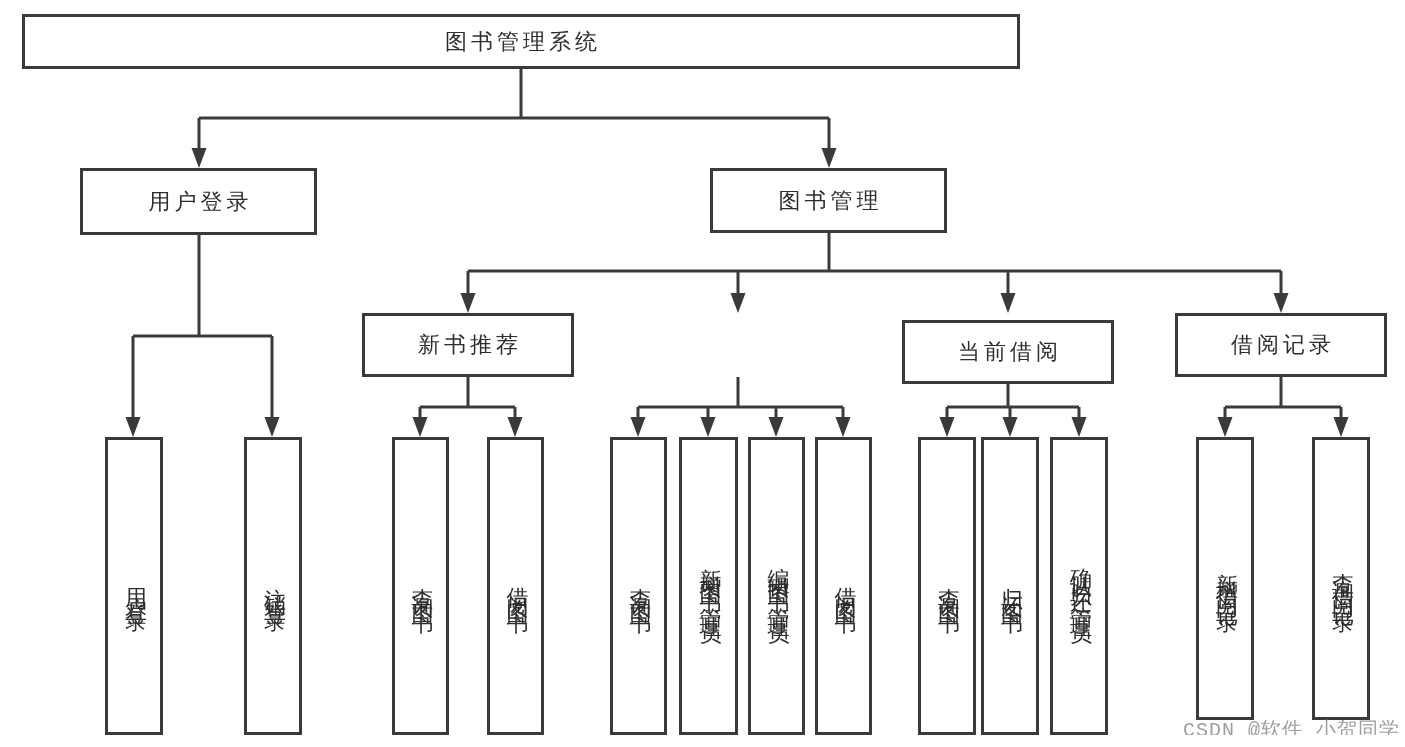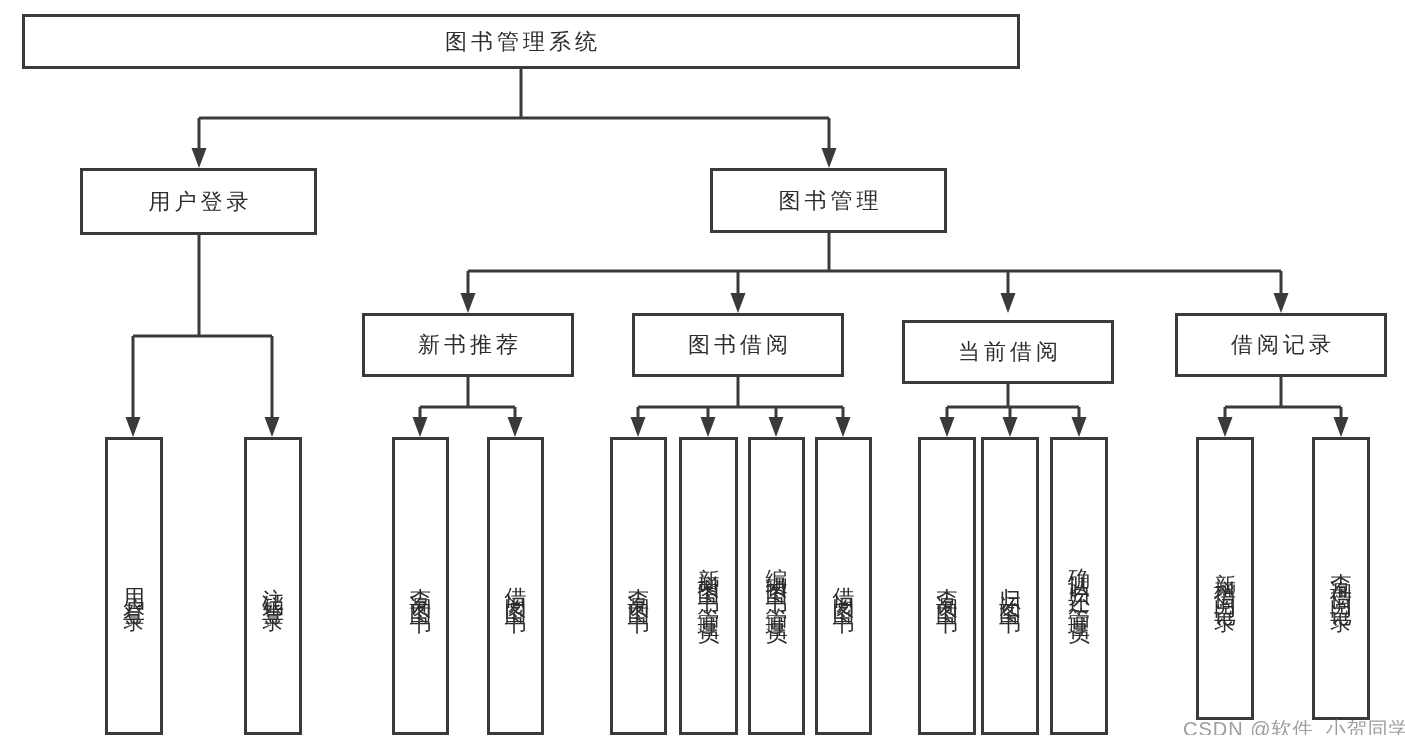--- a/index.html
+++ b/index.html
@@ -1,20 +1,20 @@
 <!DOCTYPE html>
 <html><head>
 <meta charset="utf-8">
 <style>
   html,body{margin:0;padding:0;background:#ffffff;}
   .stage{
     position:relative;
     width:1405px;height:735px;
     background:#ffffff;
-    font-family:Liberation Sans, sans-serif;
+    font-family:Liberation Mono, monospace;
     overflow:hidden;
   }
   .connectors{position:absolute;left:0;top:0;z-index:1;}
   .box{
     position:absolute;
     box-sizing:border-box;
     border:3px solid #3a3a3a;
     background:#ffffff;
     display:flex;
     align-items:center;
@@ -100,23 +100,20 @@
   <div class="box h-label" style="left:80px;top:168px;width:237px;height:67px;">
     <span>用户登录</span>
   </div>
   <div class="box h-label" style="left:362px;top:313px;width:212px;height:64px;">
     <span>新书推荐</span>
   </div>
 
   <div class="box h-label" style="left:710px;top:168px;width:237px;height:65px;">
     <span>图书管理</span>
   </div>
-  <div class="box h-label" style="left:632px;top:313px;width:212px;height:64px;">
-    <span>图书借阅</span>
-  </div>
   <div class="box h-label" style="left:902px;top:320px;width:212px;height:64px;">
     <span>当前借阅</span>
   </div>
   <div class="box h-label" style="left:1175px;top:313px;width:212px;height:64px;">
     <span>借阅记录</span>
   </div>
 
   <div class="box v-label" style="left:105px;top:437px;width:58px;height:298px;">
     <span>用户登录</span>
   </div>

